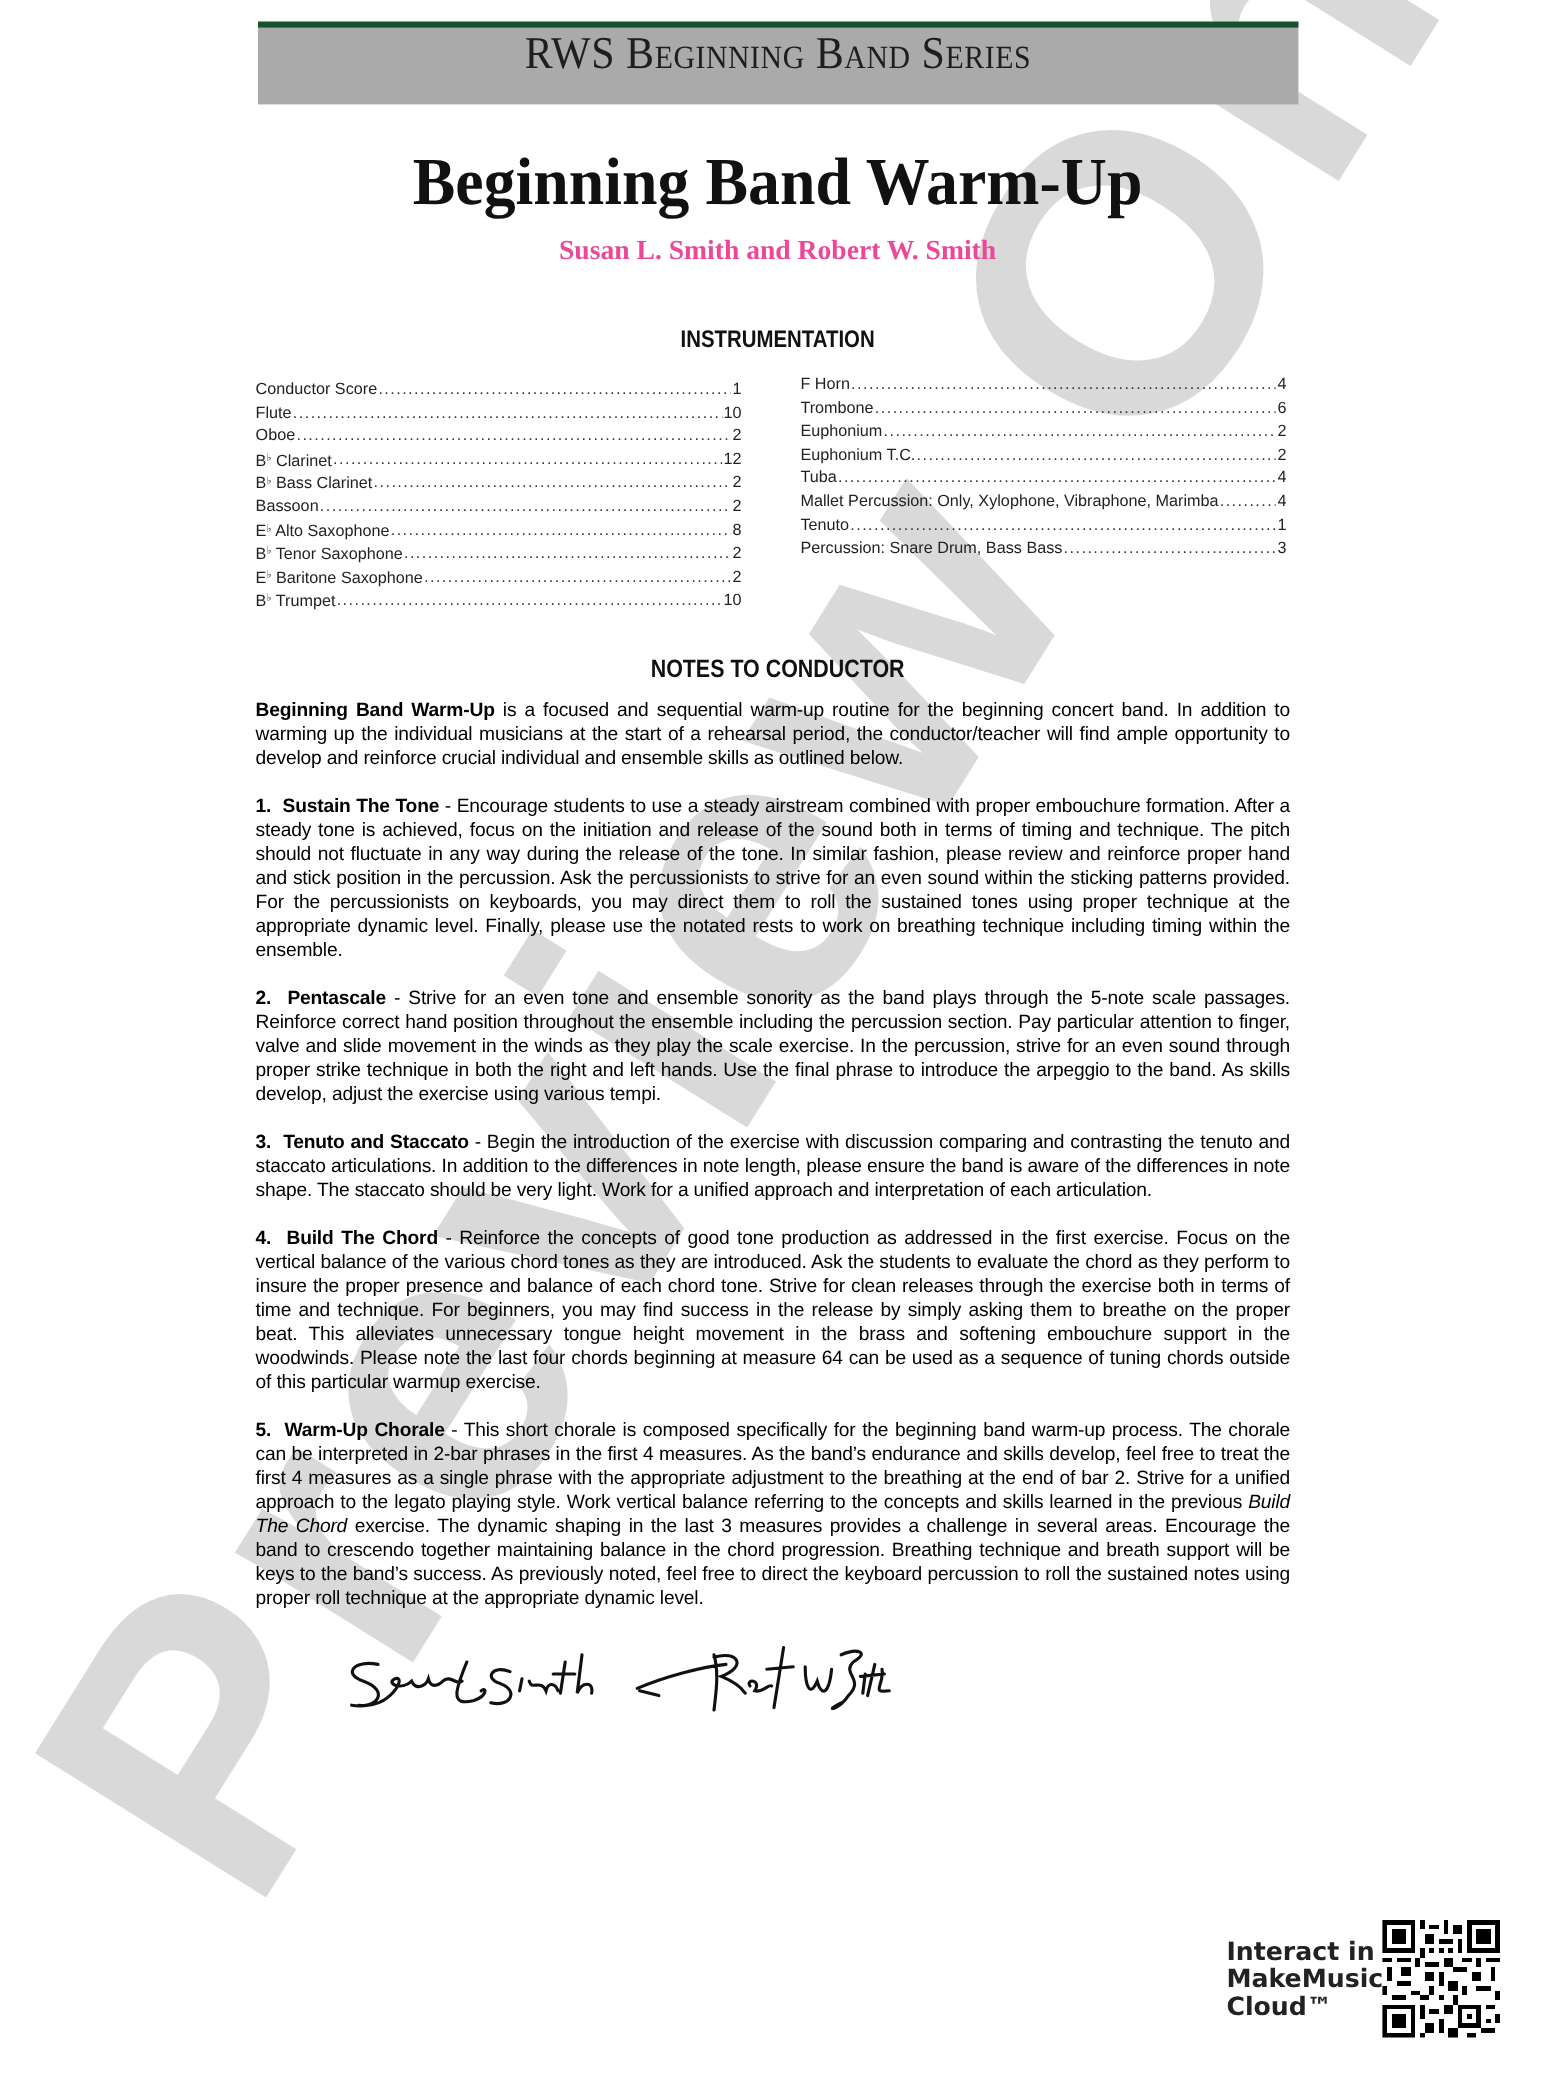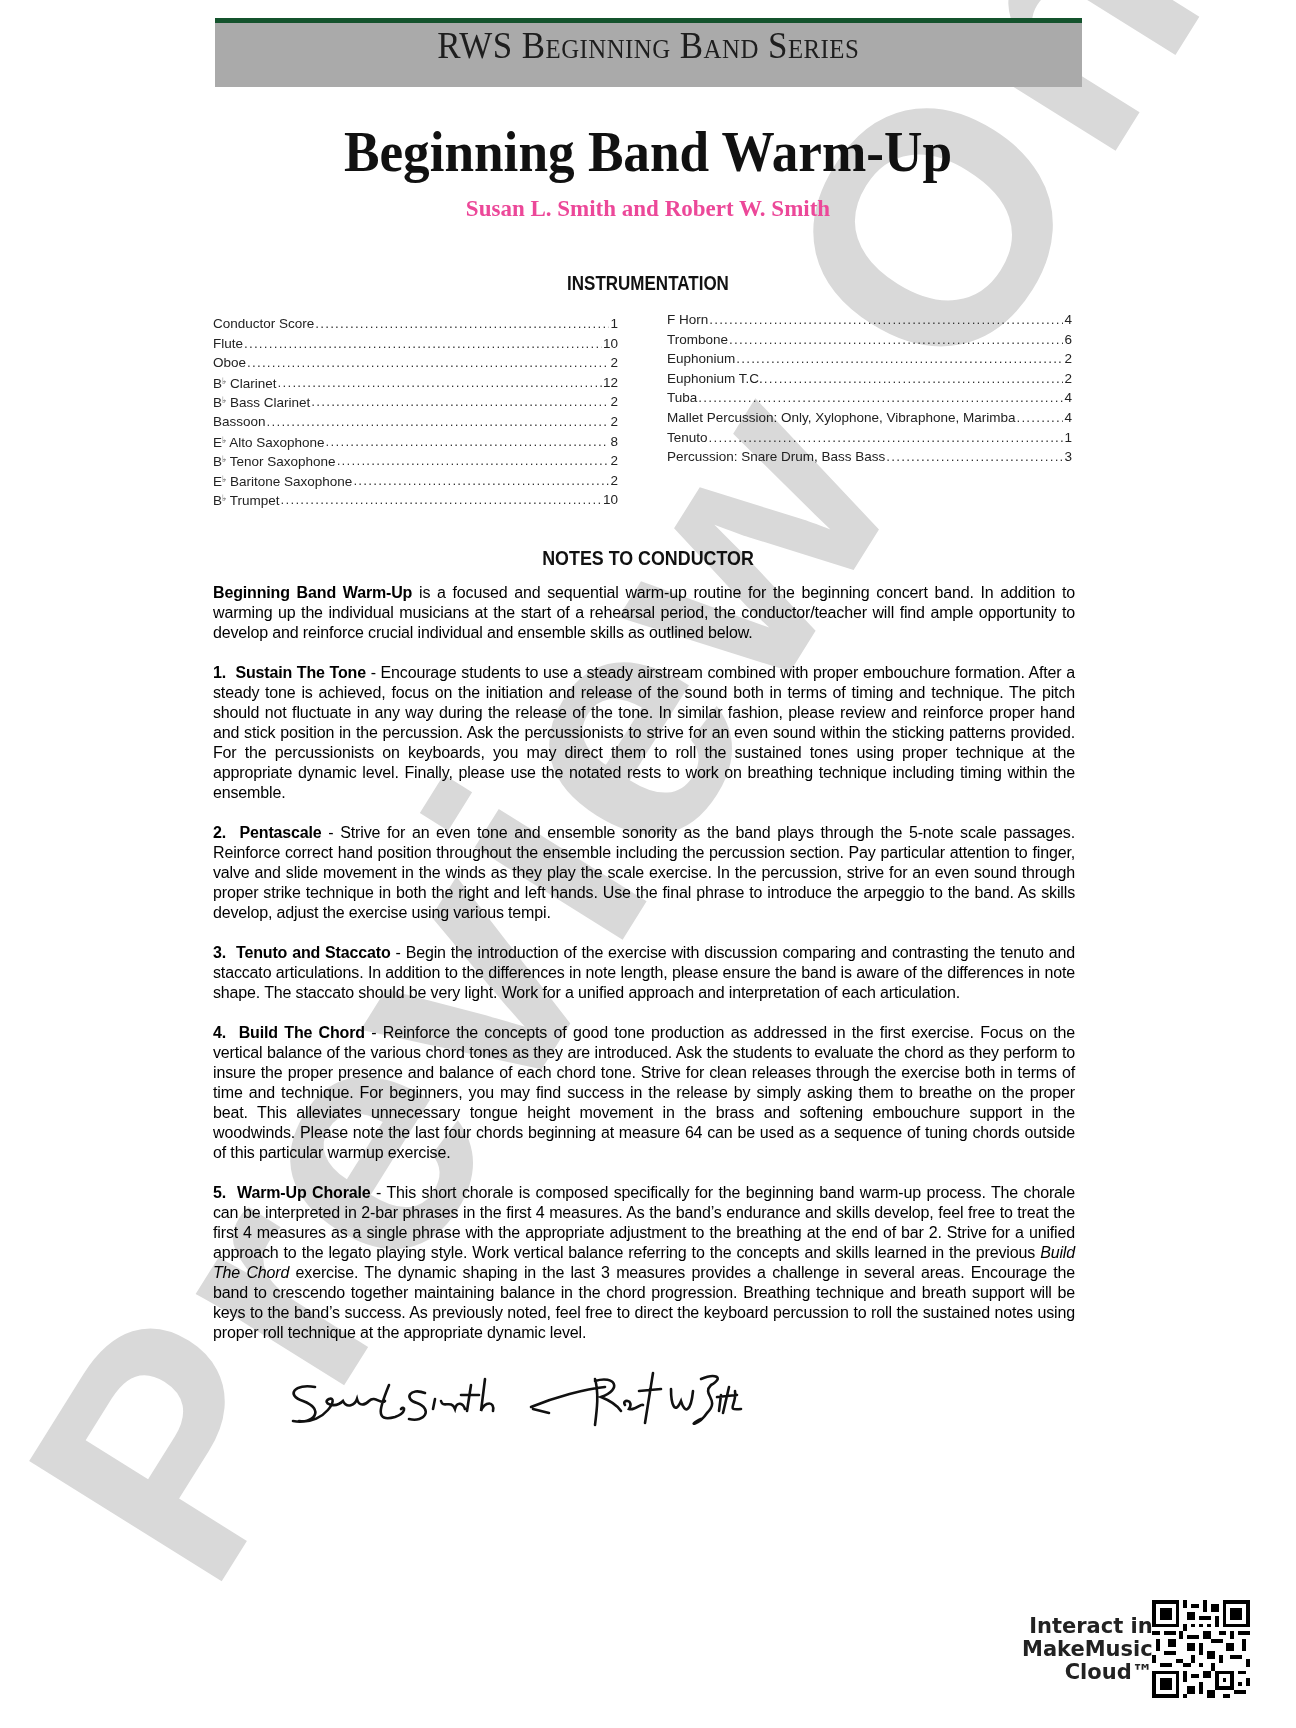--- a/index.html
+++ b/index.html
@@ -16,21 +16,21 @@
   .inst-name { flex: 0 0 auto; }
   .inst-dots { flex: 1 1 auto; overflow: hidden; margin: 0 1px; color: #333; letter-spacing: 1.2px; }
   .inst-dots::before { content: "................................................................................................................................................................................"; }
   .inst-count { flex: 0 0 auto; text-align: right; }
   .flat { font-size: 9px; vertical-align: 4px; margin-left: 0; }
   .body-text { position: absolute; left: 213px; top: 583px; width: 862px; font-size: 16px; line-height: 20px; color: #000000; text-align: justify; letter-spacing: -0.15px; }
   .body-text p { margin: 0 0 20px 0; }
   .body-text b { font-weight: bold; }
   .body-text i { font-style: italic; }
   .sig { position: absolute; top: 1365px; height: 70px; }
-  .mm-text { position: absolute; left: 1022px; top: 1615px; font-family: "DejaVu Sans", sans-serif; font-weight: bold; font-size: 21px; line-height: 23px; color: #222; text-align: right; }
+  .mm-text { position: absolute; left: 1022px; top: 1615px; font-family: "DejaVu Sans", sans-serif; font-weight: bold; font-size: 21px; line-height: 23px; color: #222; }
   .qr { position: absolute; left: 1152px; top: 1600px; width: 98px; height: 98px; }
 </style>
 </head>
 <body>
 
 <svg class="watermark" viewBox="0 0 1296 1728" xmlns="http://www.w3.org/2000/svg">
   <text x="0" y="0" transform="translate(210 1600) rotate(-58)" font-family="Liberation Sans, sans-serif" font-weight="bold" font-size="330" fill="#d9d9d9" letter-spacing="10">Preview Only</text>
 </svg>
 
 <div class="layer">

